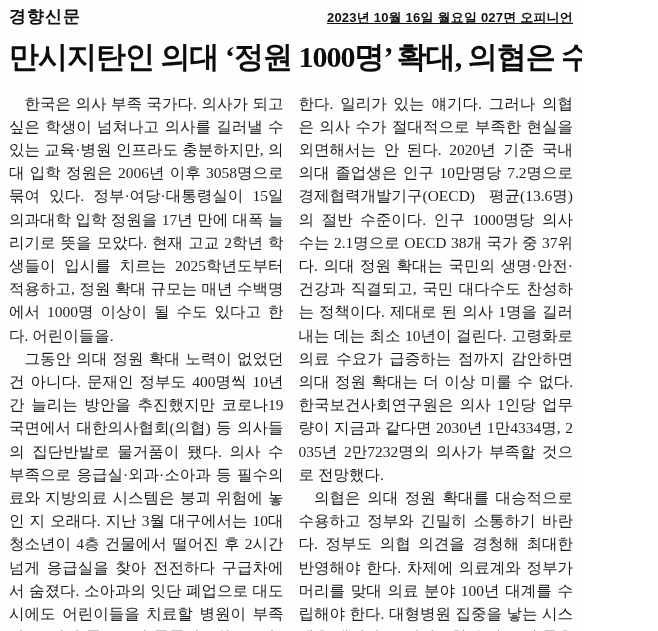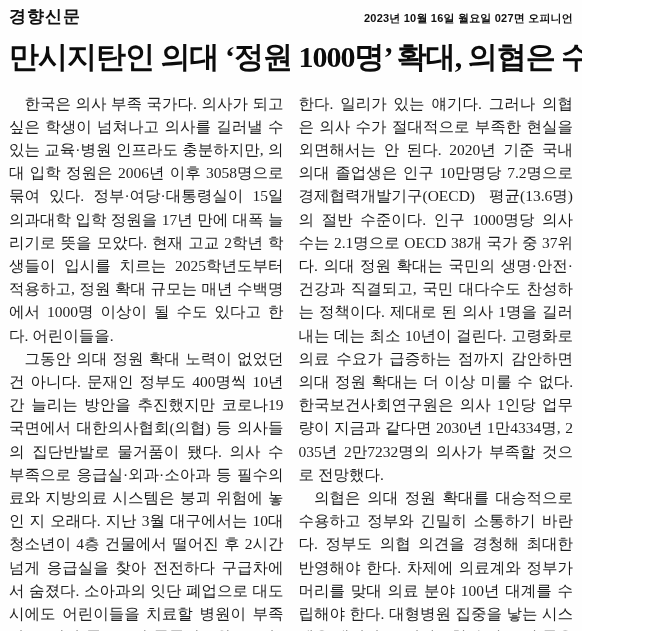--- a/index.html
+++ b/index.html
@@ -19,22 +19,23 @@
     align-items: baseline;
     font-family: "Liberation Sans", sans-serif;
     font-weight: 700;
     color: #101010;
   }
   .masthead {
     font-size: 17px;
     letter-spacing: 1px;
   }
   .dateline {
-    font-size: 11px;
+    font-size: 13px;
     letter-spacing: 0.2px;
+    text-decoration: underline;
   }
   .headline {
     font-family: "Liberation Serif", serif;
     font-weight: 700;
     font-size: 30px;
     line-height: 1.15;
     text-align: center;
     margin: 12px 0 0 0;
     letter-spacing: -1px;
     color: #0c0c0c;

